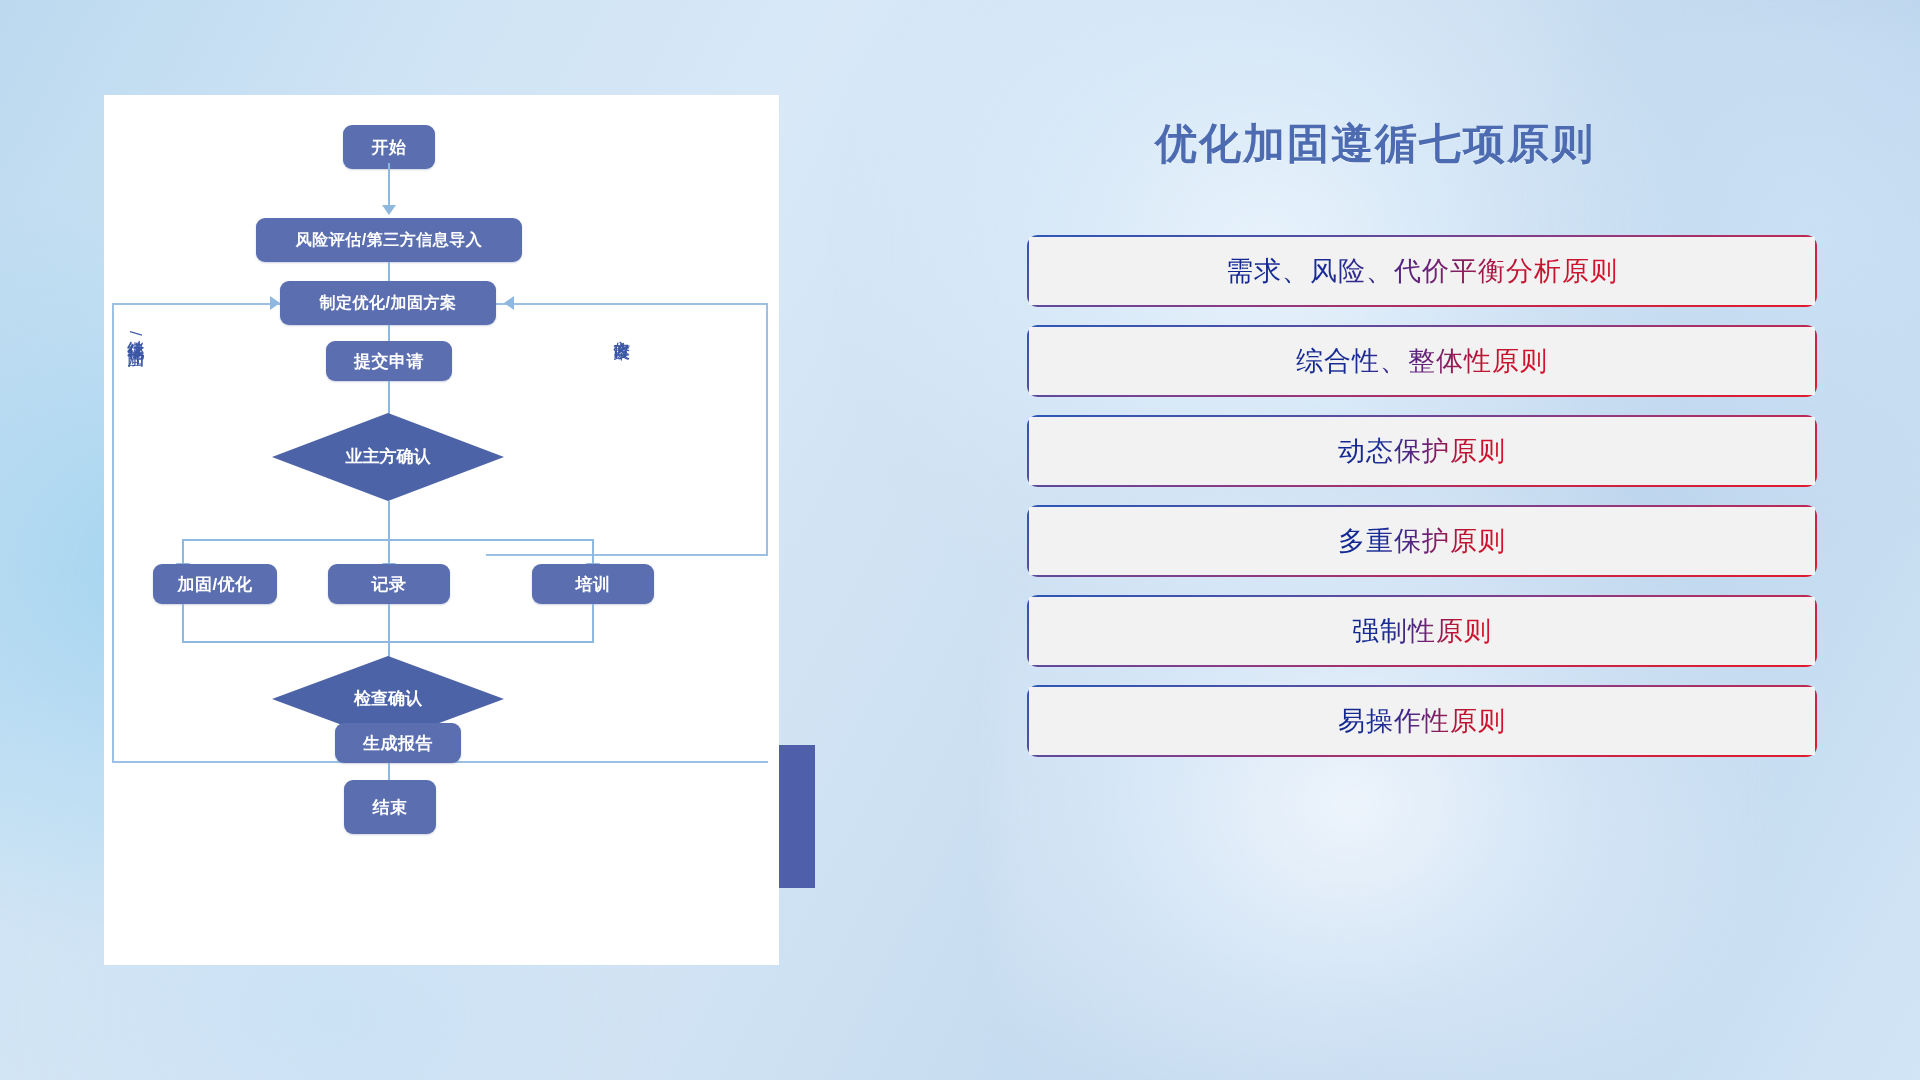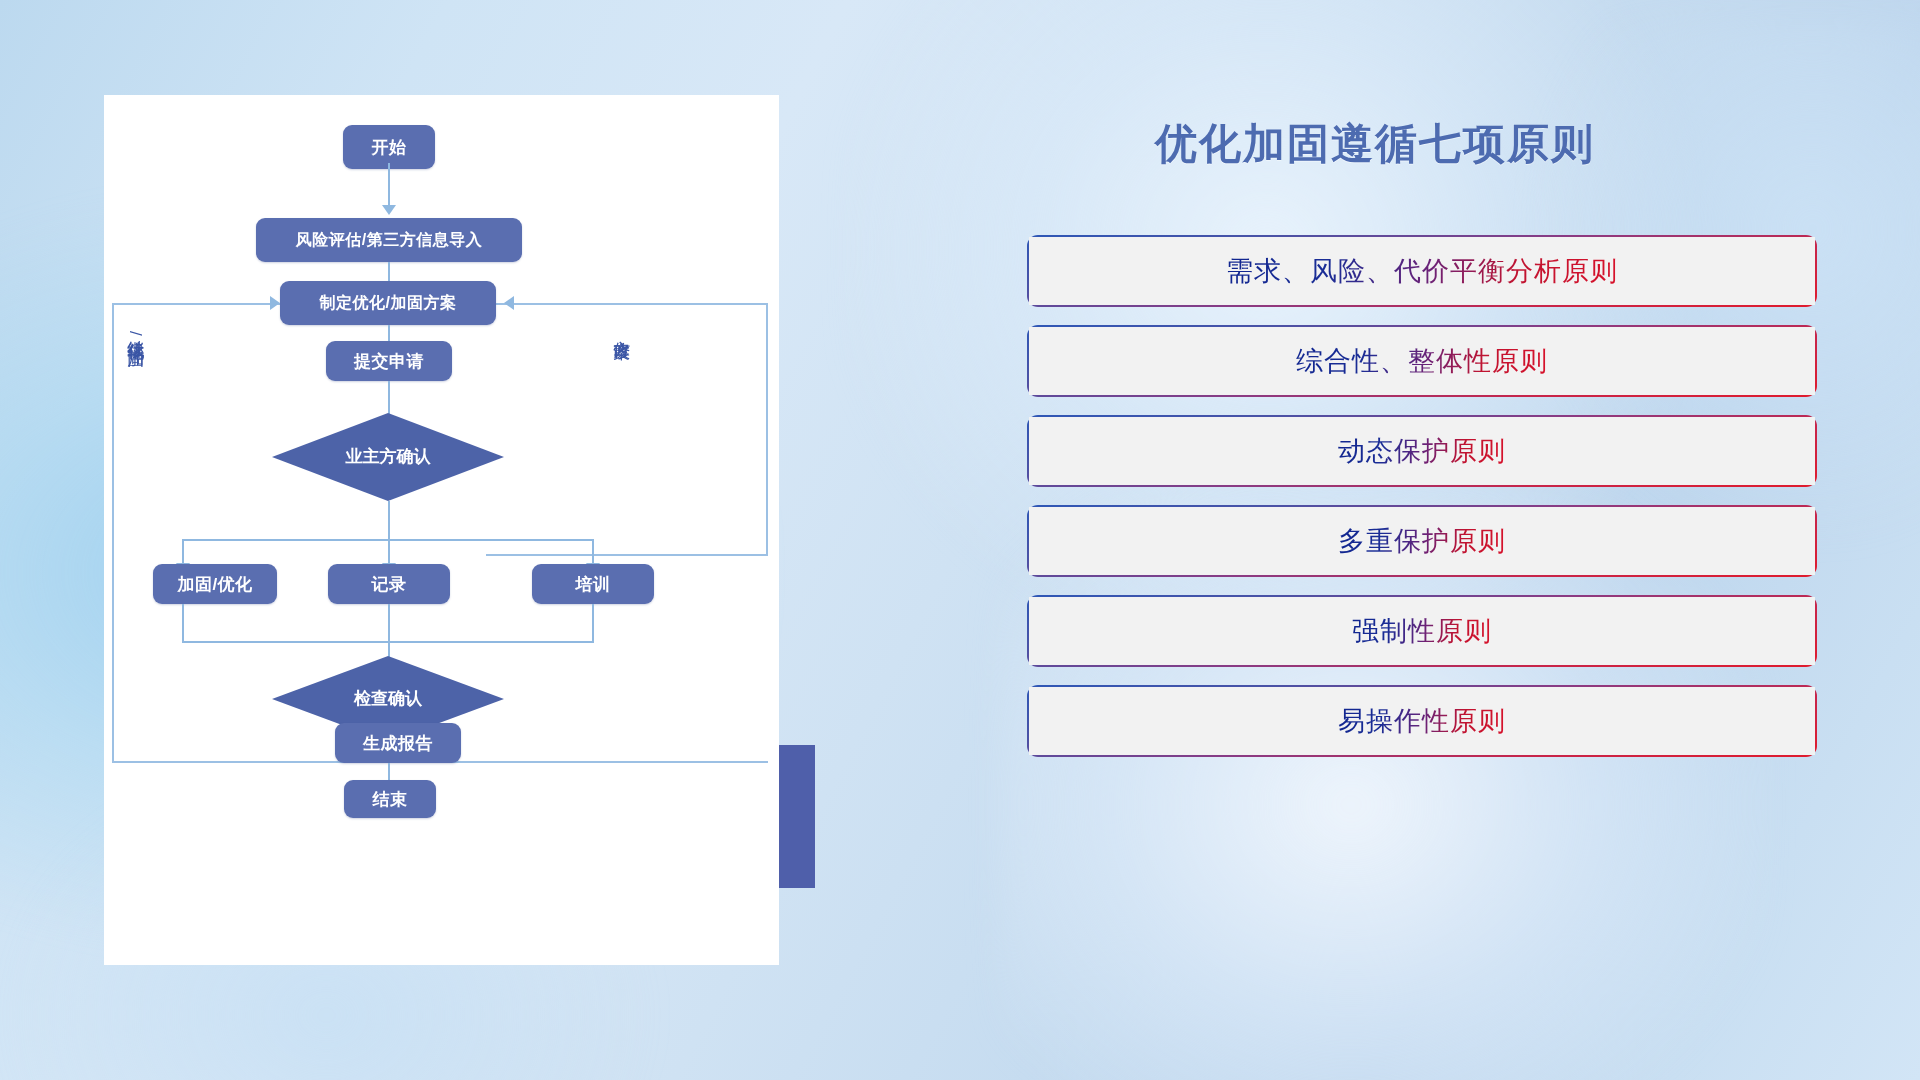--- a/index.html
+++ b/index.html
@@ -301,21 +301,21 @@
 
     <div class="ln v" style="left:284px; top:647px; height:42px;"></div>
     <div class="arrow-d" style="left:278px; top:685px;"></div>
 
     <div class="node small" style="left:231px; top:628px; width:126px; height:40px;">
       <span>生成报告</span>
     </div>
     <div class="ln v" style="left:284px; top:668px; height:31px;"></div>
     <div class="arrow-d" style="left:278px; top:696px;"></div>
 
-    <div class="node small" style="left:240px; top:685px; width:92px; height:38px;">
+    <div class="node small" style="left:240px; top:685px; width:92px; height:54px;">
       <span>结束</span>
     </div>
 
     <div class="vlabel" style="left:22px; top:232px;">继续优化/加固</div>
     <div class="vlabel" style="left:508px; top:232px;">方案修改</div>
   </div>
 </div>
 
 <div class="panel-title">优化加固遵循七项原则</div>
 

